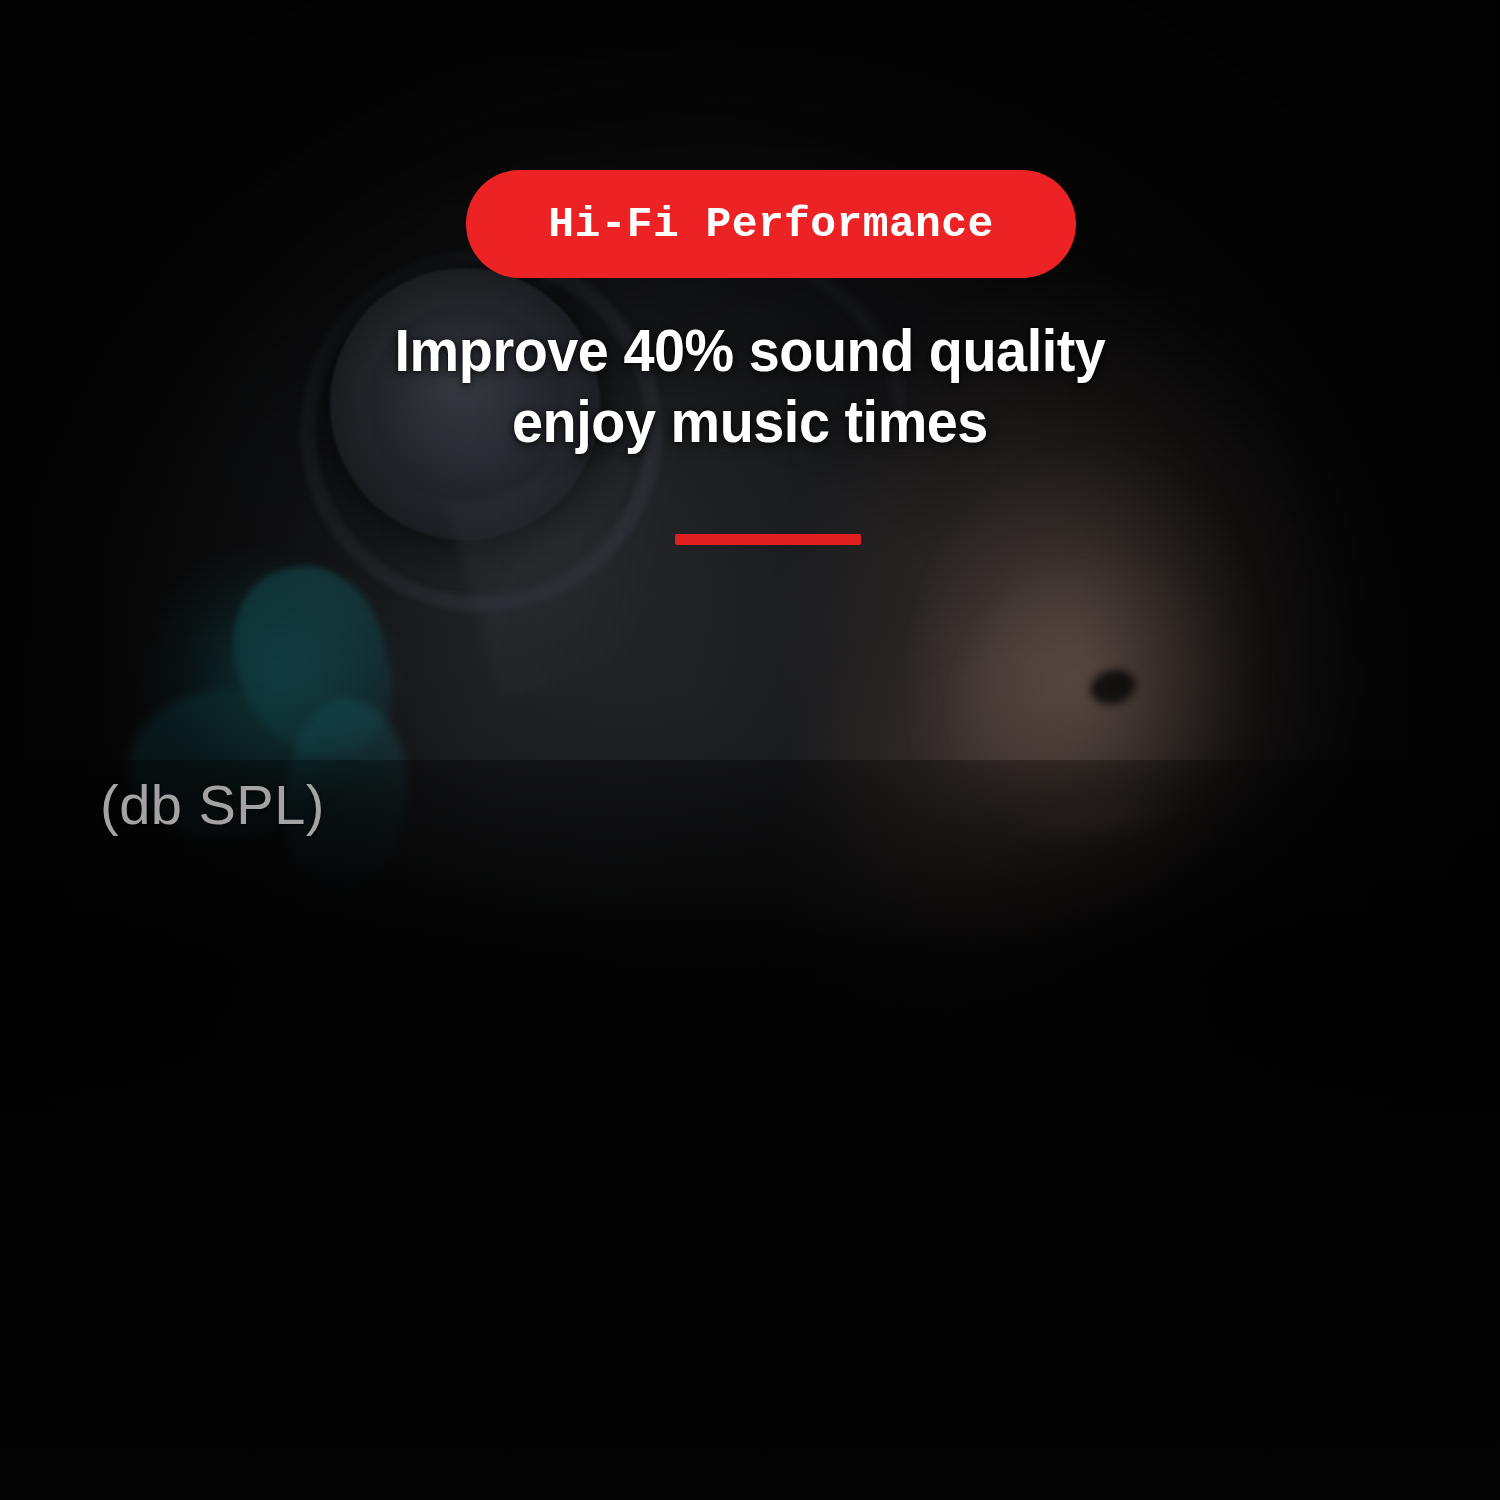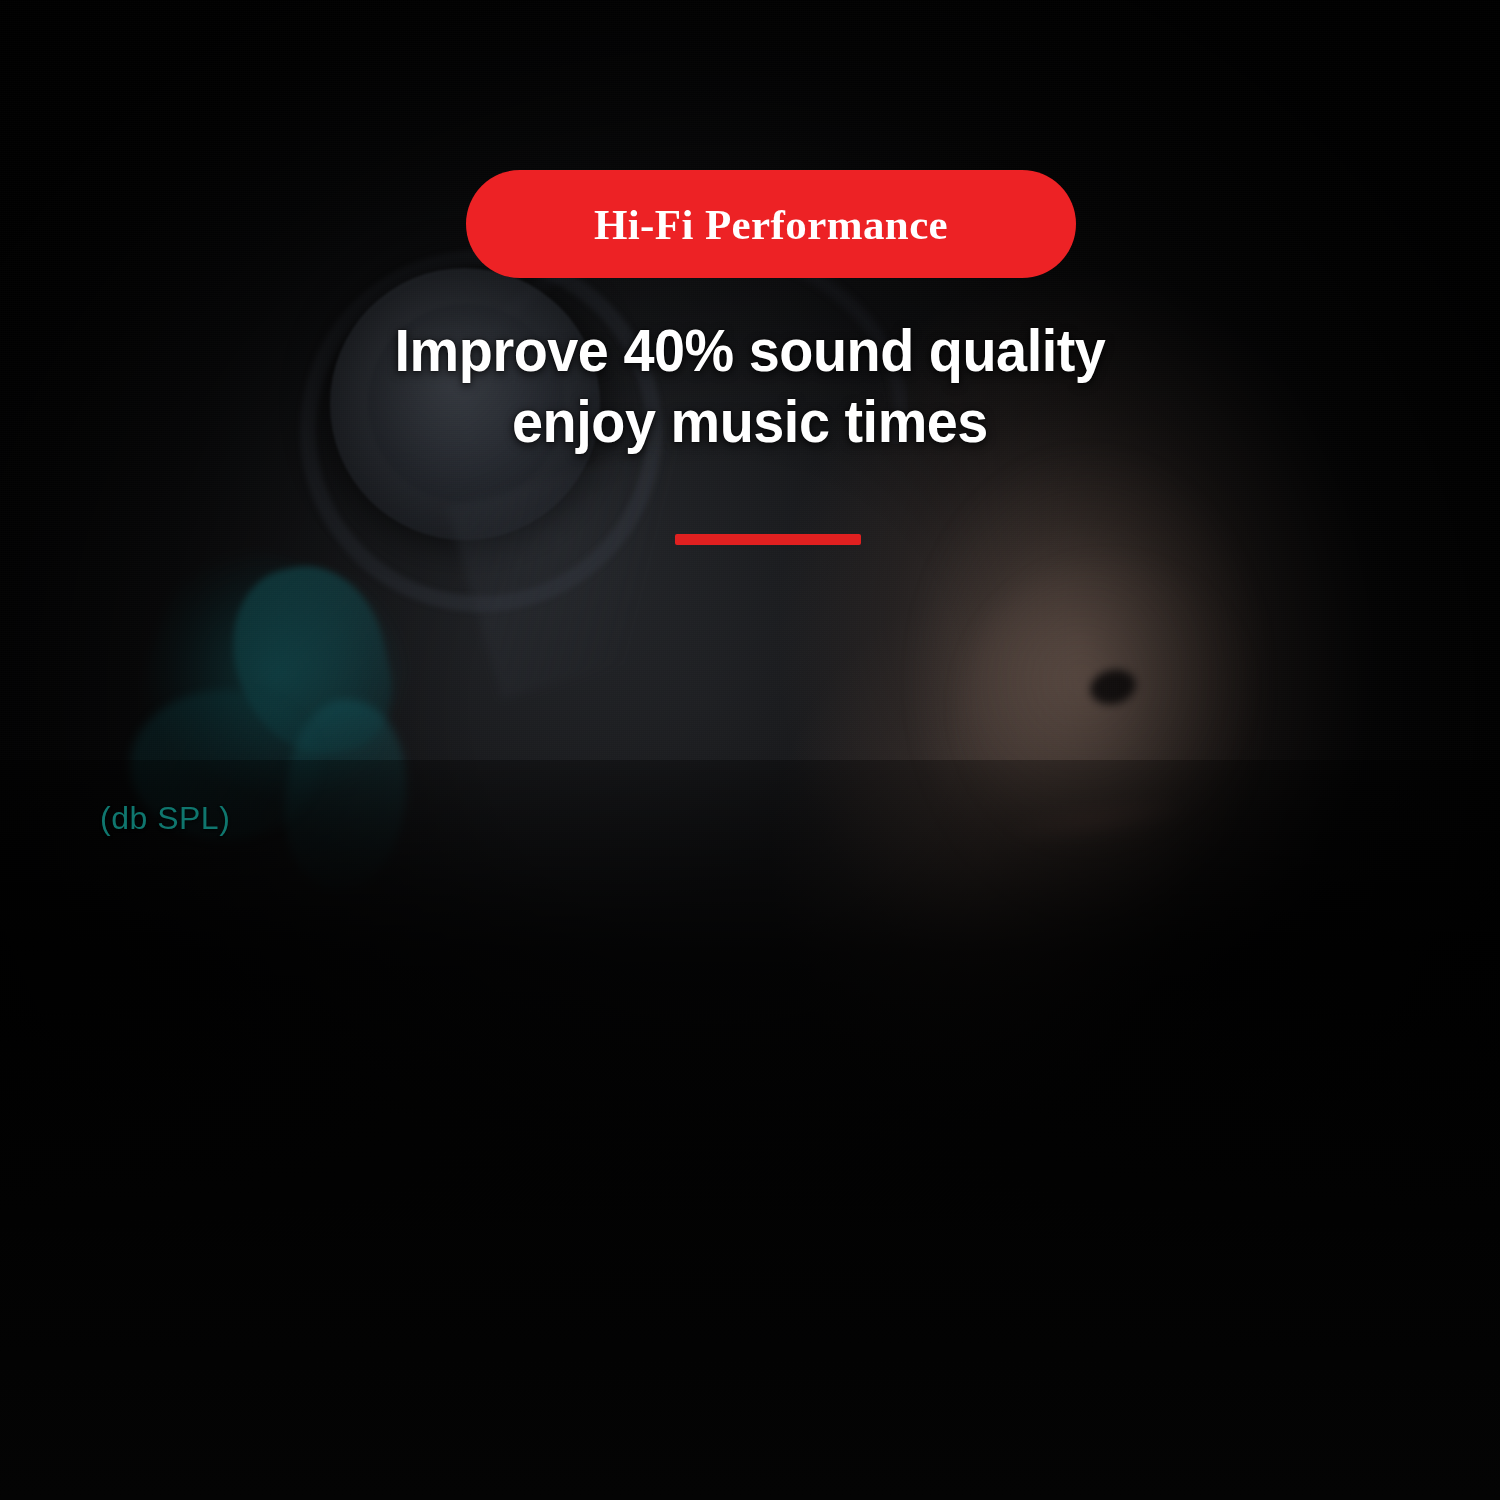--- a/index.html
+++ b/index.html
@@ -56,34 +56,34 @@
   .grain{position:absolute;inset:0;opacity:.16;
     background-image:repeating-linear-gradient(0deg, rgba(255,255,255,.05) 0 1px, rgba(0,0,0,.05) 1px 2px),
                      repeating-linear-gradient(90deg, rgba(255,255,255,.04) 0 1px, rgba(0,0,0,.04) 1px 2px);}
   .darken-bottom{position:absolute;left:0;top:760px;width:1500px;height:740px;
     background:linear-gradient(180deg, rgba(0,0,0,.32) 0%, rgba(0,0,0,.80) 26%, rgba(2,2,2,.94) 60%, #040404 100%);}
 
   
   .badge{position:absolute;left:466px;top:170px;width:610px;height:108px;border-radius:54px;
     display:flex;align-items:center;justify-content:center;}
   .badge-text{font-size:43px;font-weight:700;color:#fff;letter-spacing:.4px;
-    font-family:Liberation Serif, serif;}
+    font-family:Liberation Mono, monospace;}
 
   
   .headline{position:absolute;left:0;top:316px;width:1500px;text-align:center;
     color:#fff;font-weight:700;font-size:60px;line-height:1.18;
     letter-spacing:-0.5px;transform:scaleX(.93);transform-origin:50% 0;
     text-shadow:0 2px 10px rgba(0,0,0,.85),0 0 2px rgba(0,0,0,.9);}
   .headline .l2{display:block;}
 
   .accent-rule{position:absolute;left:675px;top:534px;width:186px;height:11px;border-radius:2px;}
 
   
   .chart-wrap{position:absolute;left:0;top:780px;width:1500px;height:620px;}
-  .y-axis-label{position:absolute;left:100px;top:800px;font-size:32px;color:#0f766e;
+  .y-axis-label{position:absolute;left:100px;top:772px;font-size:56px;color:#a3a3a3;
     letter-spacing:.5px;text-shadow:0 1px 3px rgba(0,0,0,.9);}
 </style>
 </head>
 <body>
 
 <div id="page">
 
   <div class="bg-photo">
     <div class="bg-base"></div>
     <div class="hp-band"></div>

